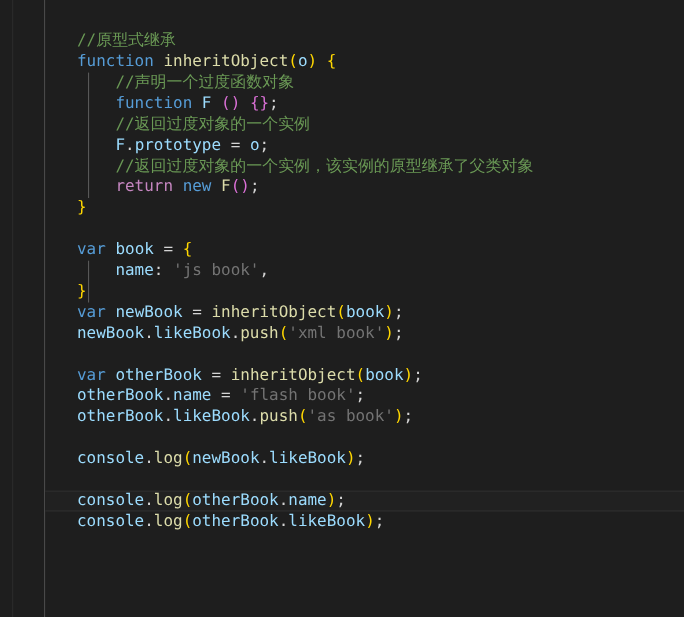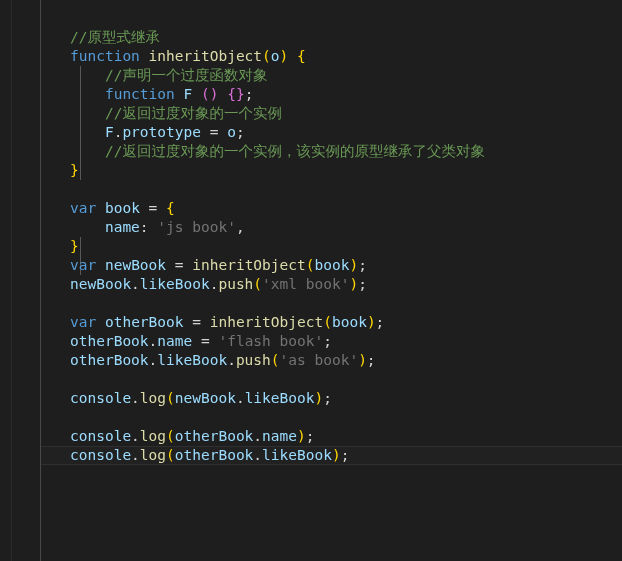--- a/index.html
+++ b/index.html
@@ -116,20 +116,21 @@
       <div class="line"><span class="c-comment">    //声明一个过度函数对象</span></div>
 
       <div class="line"><span class="c-plain">    </span><span class="c-keyword">function</span><span class="c-plain"> </span><span class="c-var">F</span><span class="c-plain"> </span><span class="c-br-m">()</span><span class="c-plain"> </span><span class="c-br-m">{}</span><span class="c-plain">;</span></div>
 
       <div class="line"><span class="c-comment">    //返回过度对象的一个实例</span></div>
 
       <div class="line"><span class="c-plain">    </span><span class="c-var">F</span><span class="c-plain">.</span><span class="c-var">prototype</span><span class="c-plain"> = </span><span class="c-var">o</span><span class="c-plain">;</span></div>
 
       <div class="line"><span class="c-comment">    //返回过度对象的一个实例，该实例的原型继承了父类对象</span></div>
 
+      <div class="line"><span class="c-plain">    </span><span class="c-control">return</span><span class="c-plain"> </span><span class="c-keyword">new</span><span class="c-plain"> </span><span class="c-func">F</span><span class="c-br-m">()</span><span class="c-plain">;</span></div>
 
       <div class="line"><span class="c-br-y">}</span></div>
 
       <div class="line">&nbsp;</div>
 
       <div class="line"><span class="c-keyword">var</span><span class="c-plain"> </span><span class="c-var">book</span><span class="c-plain"> = </span><span class="c-br-y">{</span></div>
 
       <div class="line"><span class="c-plain">    </span><span class="c-var">name</span><span class="c-plain">: </span><span class="c-string">'js book'</span><span class="c-plain">,</span></div>
 
 

